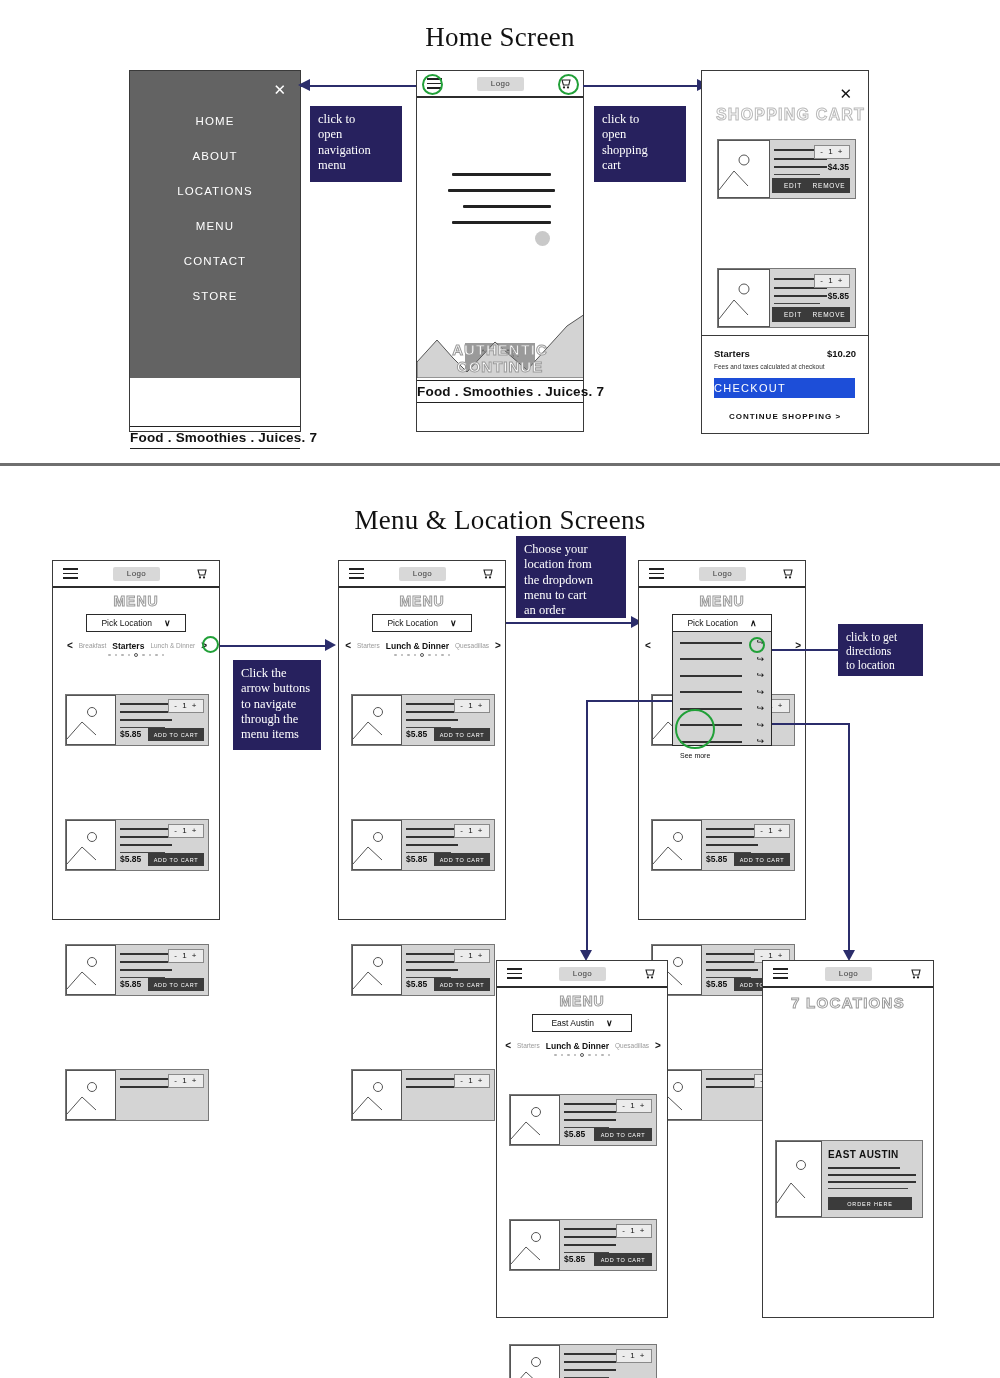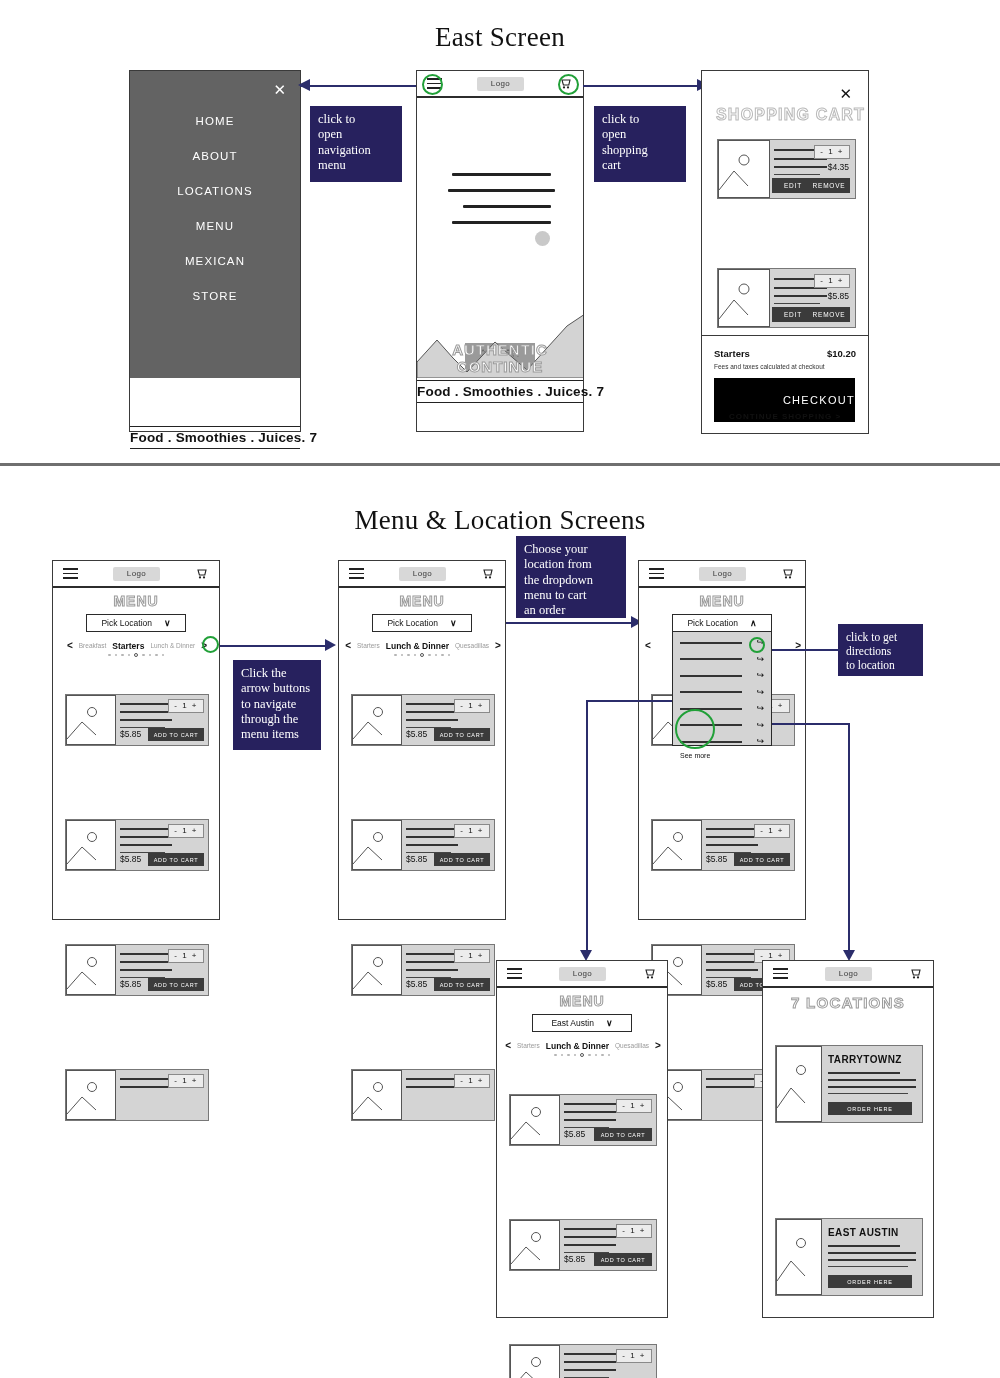--- a/index.html
+++ b/index.html
@@ -73,33 +73,33 @@
     color:#fff;-webkit-text-stroke:1px #b9b9b9;font-size:16px;font-weight:bold;
     letter-spacing:1.2px;
   }
   .cart-card{
     border:1px solid #777;background:#d4d4d4;position:relative;box-sizing:border-box;
   }
   .qty{
     background:#ececec;border:1px solid #8a8a8a;font-size:8px;color:#111;
     padding:1px 5px;letter-spacing:1.5px;line-height:1.3;
   }
-  .price{font-size:8.5px;color:#111;font-weight:400;}
+  .price{font-size:8.5px;color:#111;font-weight:700;}
   .dkbtn{
     background:#3b3b3b;color:#fff;font-size:6.5px;letter-spacing:.8px;
     text-align:center;padding:4px 0;
   }
   .txtline{background:#333;height:2px;}
   .txtline.thin{height:1.4px;background:#444;}
   .subtotal-sec{border-top:1.5px solid #3a3a3a;}
   .sub-l{font-size:9.5px;font-weight:bold;color:#111;}
   .sub-note{font-size:6.5px;color:#333;}
   .checkout-btn{
-    background:#000000;color:#fff;text-align:right;font-size:11px;
-    letter-spacing:1.3px;padding:16px 0;
+    background:#1d4ed8;color:#fff;text-align:left;font-size:11px;
+    letter-spacing:1.3px;padding:4px 0;
   }
   .cont-shop{font-size:8px;letter-spacing:1px;color:#111;text-align:center;font-weight:600;}
 
   
   .callout{
     background:#27215e;color:#fff;
     font-family:"Liberation Serif", serif;
     font-size:12.5px;line-height:1.22;padding:6px 8px;box-sizing:border-box;
   }
   .callout.small{font-size:11.5px;}
@@ -146,33 +146,33 @@
   }
   .loc-card{border:1px solid #777;background:#d4d4d4;position:relative;box-sizing:border-box;}
   .loc-name{font-size:10px;font-weight:bold;color:#111;letter-spacing:.4px;}
   .orderhere{
     background:#3b3b3b;color:#fff;font-size:5.5px;letter-spacing:.9px;text-align:center;padding:3.5px 0;
   }
 </style>
 </head>
 <body>
 
-<div class="abs section-title" style="left:0;top:22px;width:1000px;">East Screen</div>
+<div class="abs section-title" style="left:0;top:22px;width:1000px;">Home Screen</div>
 
 <div class="divider" style="top:463px;"></div>
 
 <div class="phone" style="left:129px;top:70px;width:172px;height:362px;">
   <div class="drawer abs" style="left:0;top:0;width:100%;height:307px;">
     <div class="drawer-x">✕</div>
     <div class="abs" style="left:0;top:44px;width:100%;">
       <div class="drawer-item" style="margin-bottom:23px;">HOME</div>
       <div class="drawer-item" style="margin-bottom:23px;">ABOUT</div>
       <div class="drawer-item" style="margin-bottom:23px;">LOCATIONS</div>
       <div class="drawer-item" style="margin-bottom:23px;">MENU</div>
-      <div class="drawer-item" style="margin-bottom:23px;">MEXICAN</div>
+      <div class="drawer-item" style="margin-bottom:23px;">CONTACT</div>
       <div class="drawer-item">STORE</div>
     </div>
   </div>
   <div class="abs tagline" style="left:0;top:307px;width:100%;">Food . Smoothies . Juices. 7</div>
 </div>
 
 <div class="abs callout" style="left:310px;top:106px;width:92px;height:76px;white-space:pre-line;">click to
 open
 navigation
 menu</div>
@@ -693,33 +693,20 @@
     <div class="cart-ico">
       <svg width="14" height="14" viewBox="0 0 14 14">
           <path d="M3 3h8l-1.2 5H4.4z" fill="none" stroke="#222" stroke-width="1.1"></path>
           <circle cx="5" cy="10.4" r="1.1" fill="#222"></circle>
           <circle cx="9" cy="10.4" r="1.1" fill="#222"></circle>
         </svg>
     </div>
   </div>
   <div class="abs loc-title" style="left:0;top:33px;width:100%;">7 LOCATIONS</div>
 
-  <div class="abs loc-card" style="left:12px;top:57px;width:148px;height:78px;">
-    <svg class="abs" style="left:0;top:0;" width="46" height="76" viewBox="0 0 46 76">
-        <rect x="0.5" y="0.5" width="45" height="75" fill="#fff" stroke="#555"></rect>
-        <circle cx="25" cy="24" r="4.5" fill="none" stroke="#555"></circle>
-        <polyline points="1,62 15,42 29,57" fill="none" stroke="#555"></polyline>
-      </svg>
-    <div class="abs loc-name" style="left:52px;top:8px;">TARRYTOWNZ</div>
-    <div class="abs txtline" style="left:52px;top:26px;width:72px;"></div>
-    <div class="abs txtline" style="left:52px;top:33px;width:88px;"></div>
-    <div class="abs txtline" style="left:52px;top:40px;width:88px;"></div>
-    <div class="abs txtline thin" style="left:52px;top:47px;width:80px;"></div>
-    <div class="abs orderhere" style="left:52px;bottom:7px;width:84px;">ORDER HERE</div>
-  </div>
 
   <div class="abs loc-card" style="left:12px;top:152px;width:148px;height:78px;">
     <svg class="abs" style="left:0;top:0;" width="46" height="76" viewBox="0 0 46 76">
         <rect x="0.5" y="0.5" width="45" height="75" fill="#fff" stroke="#555"></rect>
         <circle cx="25" cy="24" r="4.5" fill="none" stroke="#555"></circle>
         <polyline points="1,62 15,42 29,57" fill="none" stroke="#555"></polyline>
       </svg>
     <div class="abs loc-name" style="left:52px;top:8px;">EAST AUSTIN</div>
     <div class="abs txtline" style="left:52px;top:26px;width:72px;"></div>
     <div class="abs txtline" style="left:52px;top:33px;width:88px;"></div>

